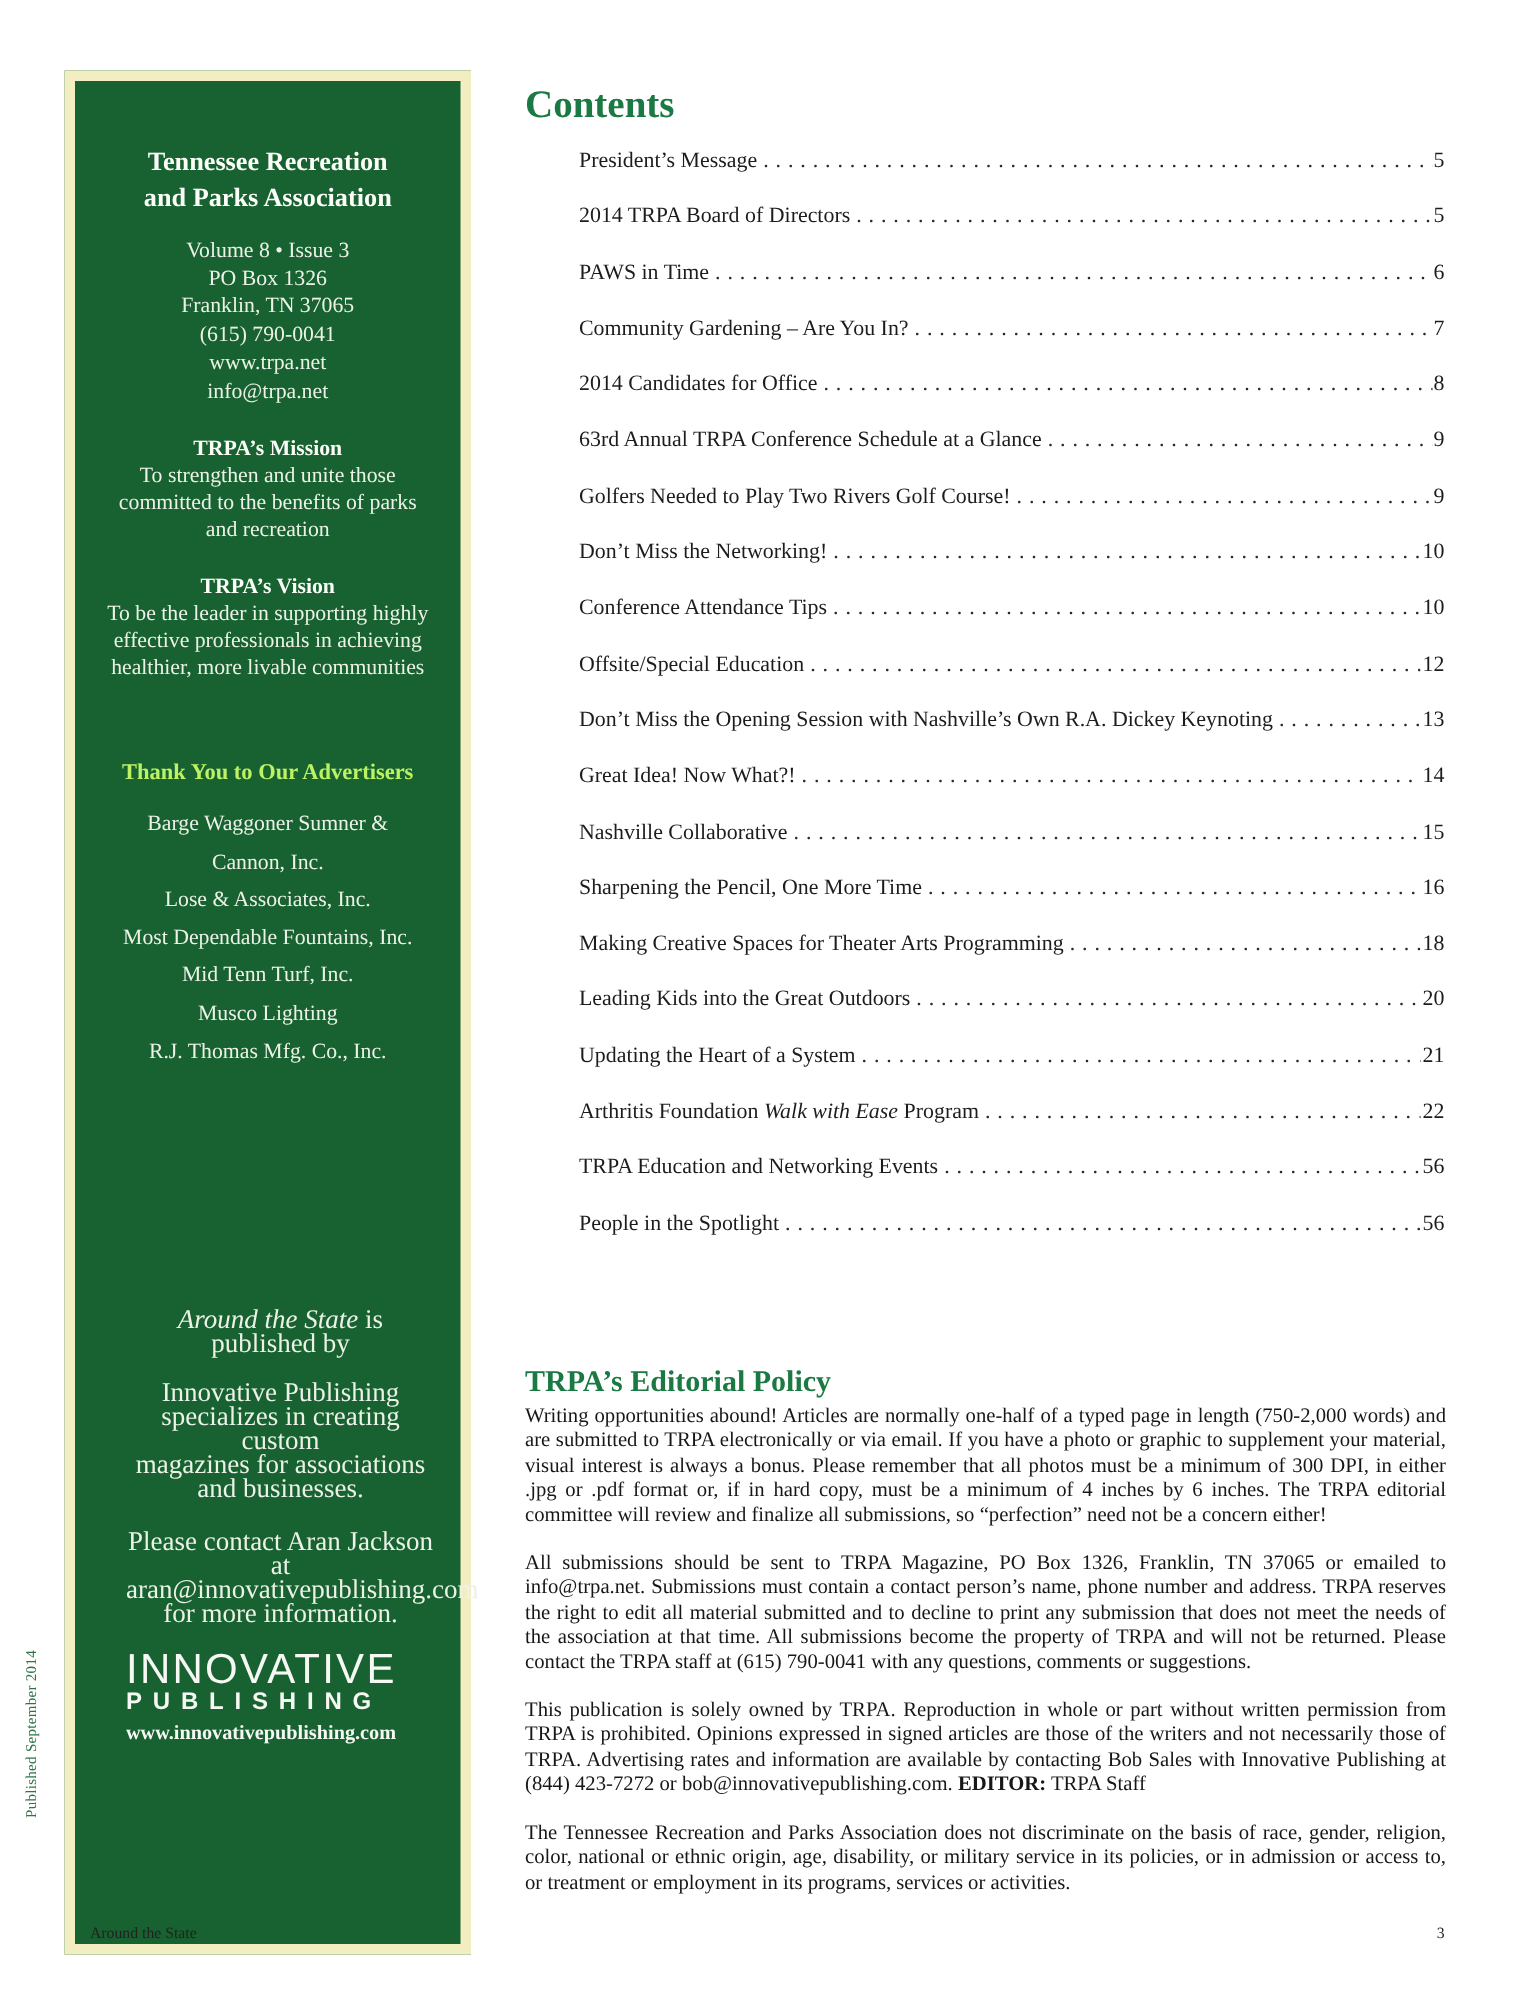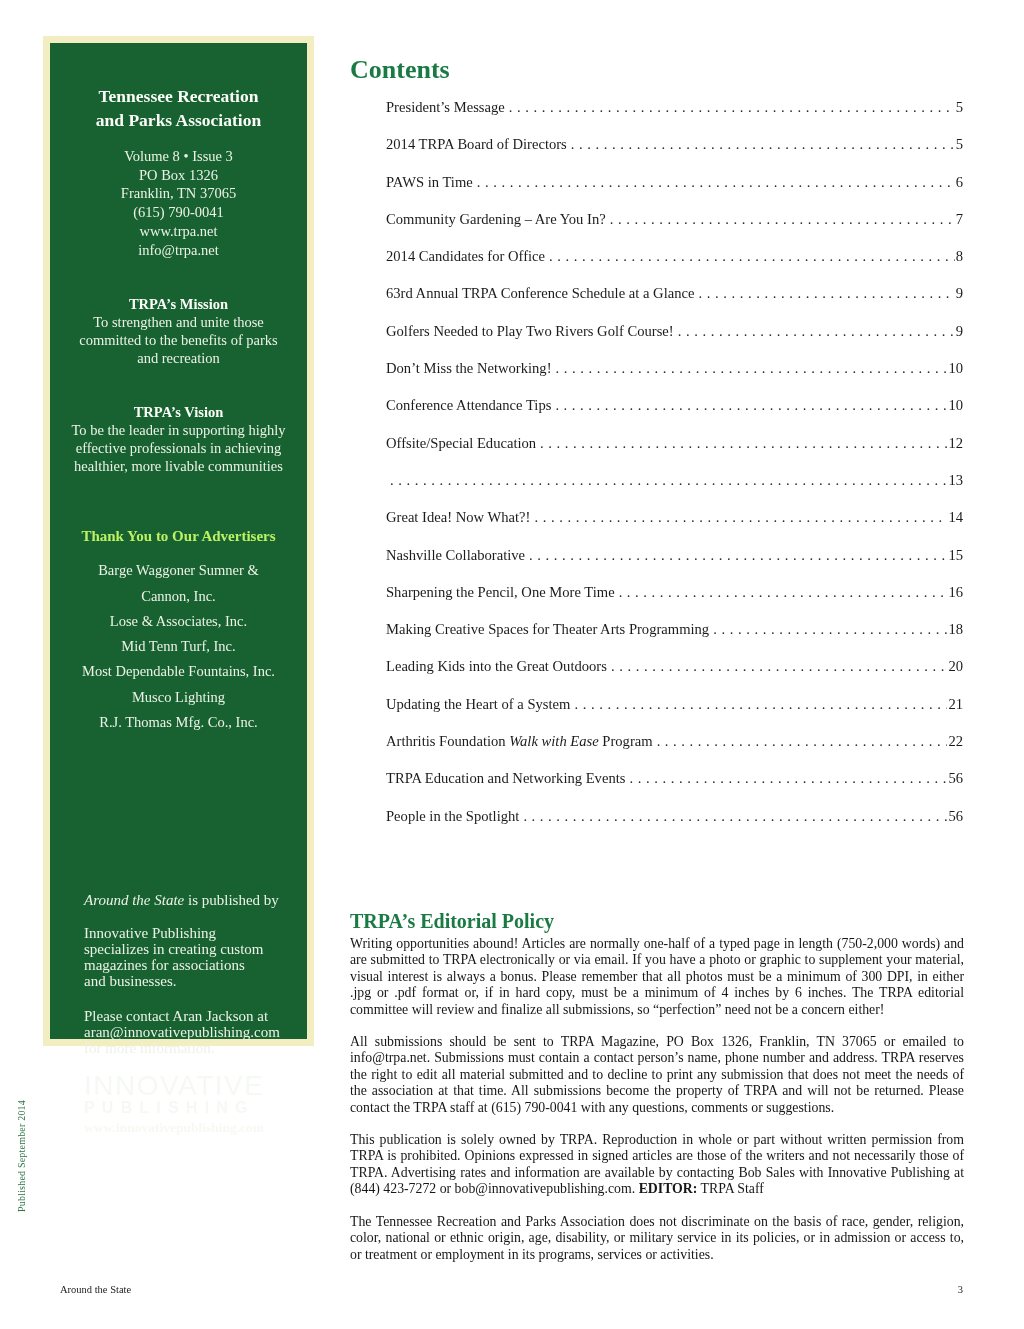--- a/index.html
+++ b/index.html
@@ -8,32 +8,32 @@
     --heading-green:#1b7a43;
     --side-text:#edf2e8;
   }
   html,body{margin:0;padding:0;background:#ffffff;}
   .page{
     position:relative;width:1024px;height:1329px;background:#ffffff;
     font-family:"Liberation Serif","DejaVu Serif",serif;overflow:hidden;color:#1b1b1b;
   }
   
   .sidebar{
-    position:absolute;left:43px;top:36px;width:271px;height:1010px;box-sizing:border-box;
+    position:absolute;left:43px;top:47px;width:271px;height:1256px;box-sizing:border-box;
     background:var(--green);border:7px solid var(--cream);color:var(--side-text);text-align:center;
   }
   .sidebar-inner{padding:41px 13px 0;}
   .org-name{font-weight:bold;font-size:17.5px;line-height:24px;color:#fdfef9;}
   .issue-info{margin-top:15px;font-size:14.5px;line-height:18.7px;}
-  .block-title{margin-top:36px;font-weight:bold;font-size:14.5px;line-height:18px;color:#fdfef9;}
+  .block-title{margin-top:20px;font-weight:bold;font-size:14.5px;line-height:18px;color:#fdfef9;}
   .block-text{font-size:14.5px;line-height:18px;padding:0 5px;}
   .adv-title{margin-top:52px;font-weight:bold;font-size:15px;line-height:18px;color:#bef264;}
   .adv-list{margin-top:13px;font-size:14.5px;}
   .adv-list .line{line-height:25.3px;}
-  .left-block{text-align:left;padding-left:21px;padding-right:4px;font-size:15px;line-height:16px;}
+  .left-block{text-align:center;padding-left:21px;padding-right:4px;font-size:18px;line-height:16px;}
   .pub-block{margin-top:157px;}
   .about-block{margin-top:17px;}
   .contact-block{margin-top:19px;}
   .logo{margin-top:15px;text-align:left;padding-left:21px;font-family:"Liberation Sans","DejaVu Sans",sans-serif;color:#f6f9f3;}
   .logo-top{font-size:28px;line-height:30px;letter-spacing:1.5px;font-weight:normal;}
   .logo-bottom{font-size:16px;line-height:13px;letter-spacing:7.2px;font-weight:bold;}
   .logo-url{margin-top:6px;font-family:"Liberation Serif","DejaVu Serif",serif;font-weight:bold;font-size:13.5px;}
   
   .side-note{
     position:absolute;left:16px;top:1092px;height:120px;
@@ -82,22 +82,22 @@
         </div>
       <div class="block-title">TRPA’s Mission</div>
       <div class="block-text">To strengthen and unite those committed to the benefits of parks and recreation</div>
       <div class="block-title">TRPA’s Vision</div>
       <div class="block-text">To be the leader in supporting highly effective professionals in achieving healthier, more livable communities</div>
       <div class="adv-title">Thank You to Our Advertisers</div>
       <div class="adv-list">
           <div class="line">Barge Waggoner Sumner &amp;</div>
           <div class="line">Cannon, Inc.</div>
           <div class="line">Lose &amp; Associates, Inc.</div>
+          <div class="line">Most Dependable Fountains, Inc.</div>
           <div class="line">Mid Tenn Turf, Inc.</div>
-          <div class="line">Most Dependable Fountains, Inc.</div>
           <div class="line">Musco Lighting</div>
           <div class="line">R.J. Thomas Mfg. Co., Inc.</div>
         </div>
 
       <div class="left-block pub-block">
         <div class="line"><i>Around the State</i><span> is published by</span></div>
       </div>
 
       <div class="left-block about-block">
           <div class="line">Innovative Publishing</div>
@@ -166,20 +166,21 @@
           <span class="toc-title">Conference Attendance Tips</span>
           <span class="toc-dots">................................................................................................................................................................</span>
           <span class="toc-page">10</span>
         </div>
         <div class="toc-row">
           <span class="toc-title">Offsite/Special Education</span>
           <span class="toc-dots">................................................................................................................................................................</span>
           <span class="toc-page">12</span>
         </div>
         <div class="toc-row">
+          <span class="toc-title">Don’t Miss the Opening Session with Nashville’s Own R.A. Dickey Keynoting</span>
           <span class="toc-dots">................................................................................................................................................................</span>
           <span class="toc-page">13</span>
         </div>
         <div class="toc-row">
           <span class="toc-title">Great Idea! Now What?!</span>
           <span class="toc-dots">................................................................................................................................................................</span>
           <span class="toc-page">14</span>
         </div>
         <div class="toc-row">
           <span class="toc-title">Nashville Collaborative</span>

